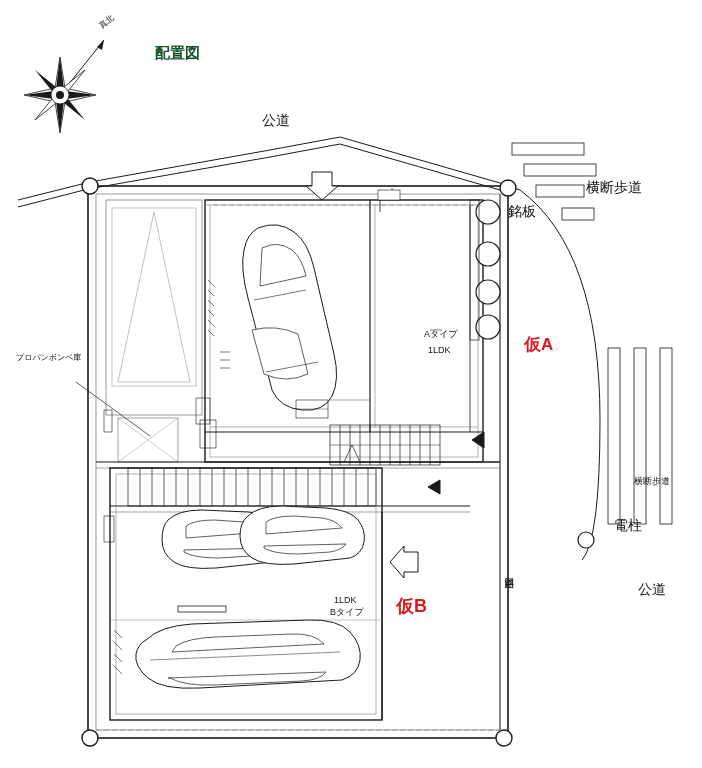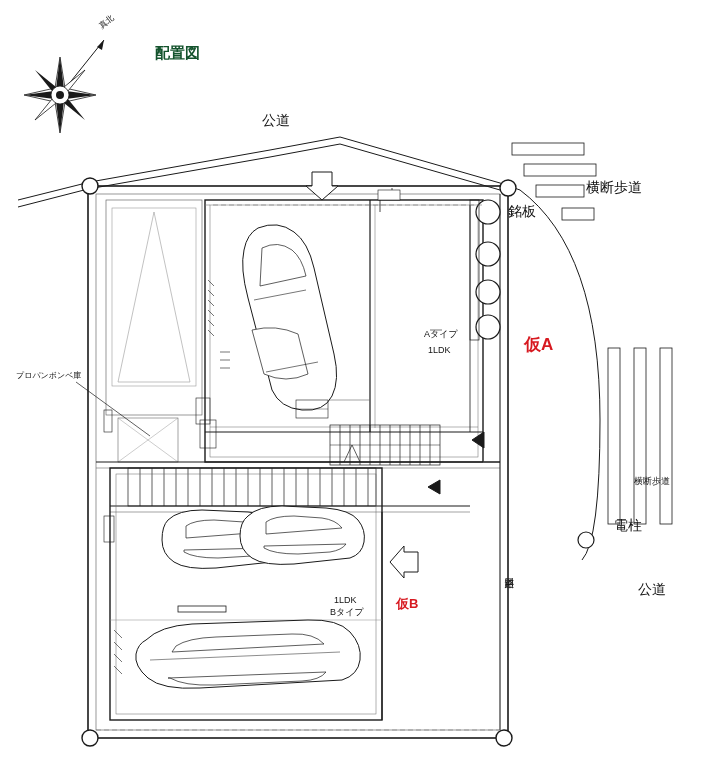--- a/index.html
+++ b/index.html
@@ -272,29 +272,29 @@
   <div class="lbl tiny" style="left:98px; top:24px; transform:rotate(-38deg); transform-origin:left top;">真北</div>
 
   <div class="lbl" style="left:262px; top:113px;">公道</div>
 
   <div class="lbl" style="left:586px; top:180px;">横断歩道</div>
 
   <div class="lbl" style="left:508px; top:204px;">銘板</div>
 
   <div class="lbl red" style="left:524px; top:296px; font-size:17px;margin-top:40px;">仮A</div>
 
-  <div class="lbl red" style="left:396px; top:597px; font-size:13px;">仮B</div>
+  <div class="lbl red" style="left:396px; top:597px; font-size:18px;">仮B</div>
 
   <div class="lbl small" style="left:424px; top:318px;">Aタイプ</div>
   <div class="lbl small" style="left:428px; top:334px;">1LDK</div>
 
   <div class="lbl small" style="left:330px; top:596px;">Bタイプ</div>
   <div class="lbl small" style="left:334px; top:584px;">1LDK</div>
 
-  <div class="lbl tiny" style="left:16px; top:372px;">プロパンボンベ庫</div>
+  <div class="lbl tiny" style="left:16px; top:354px;">プロパンボンベ庫</div>
 
   <div class="lbl small" style="left:634px; top:465px;">横断歩道</div>
 
   <div class="lbl" style="left:614px; top:518px;">電柱</div>
 
   <div class="lbl" style="left:638px; top:582px;">公道</div>
 
   <div class="lbl vert" style="left:504px; top:570px;">道路口</div>
 
 </div>

